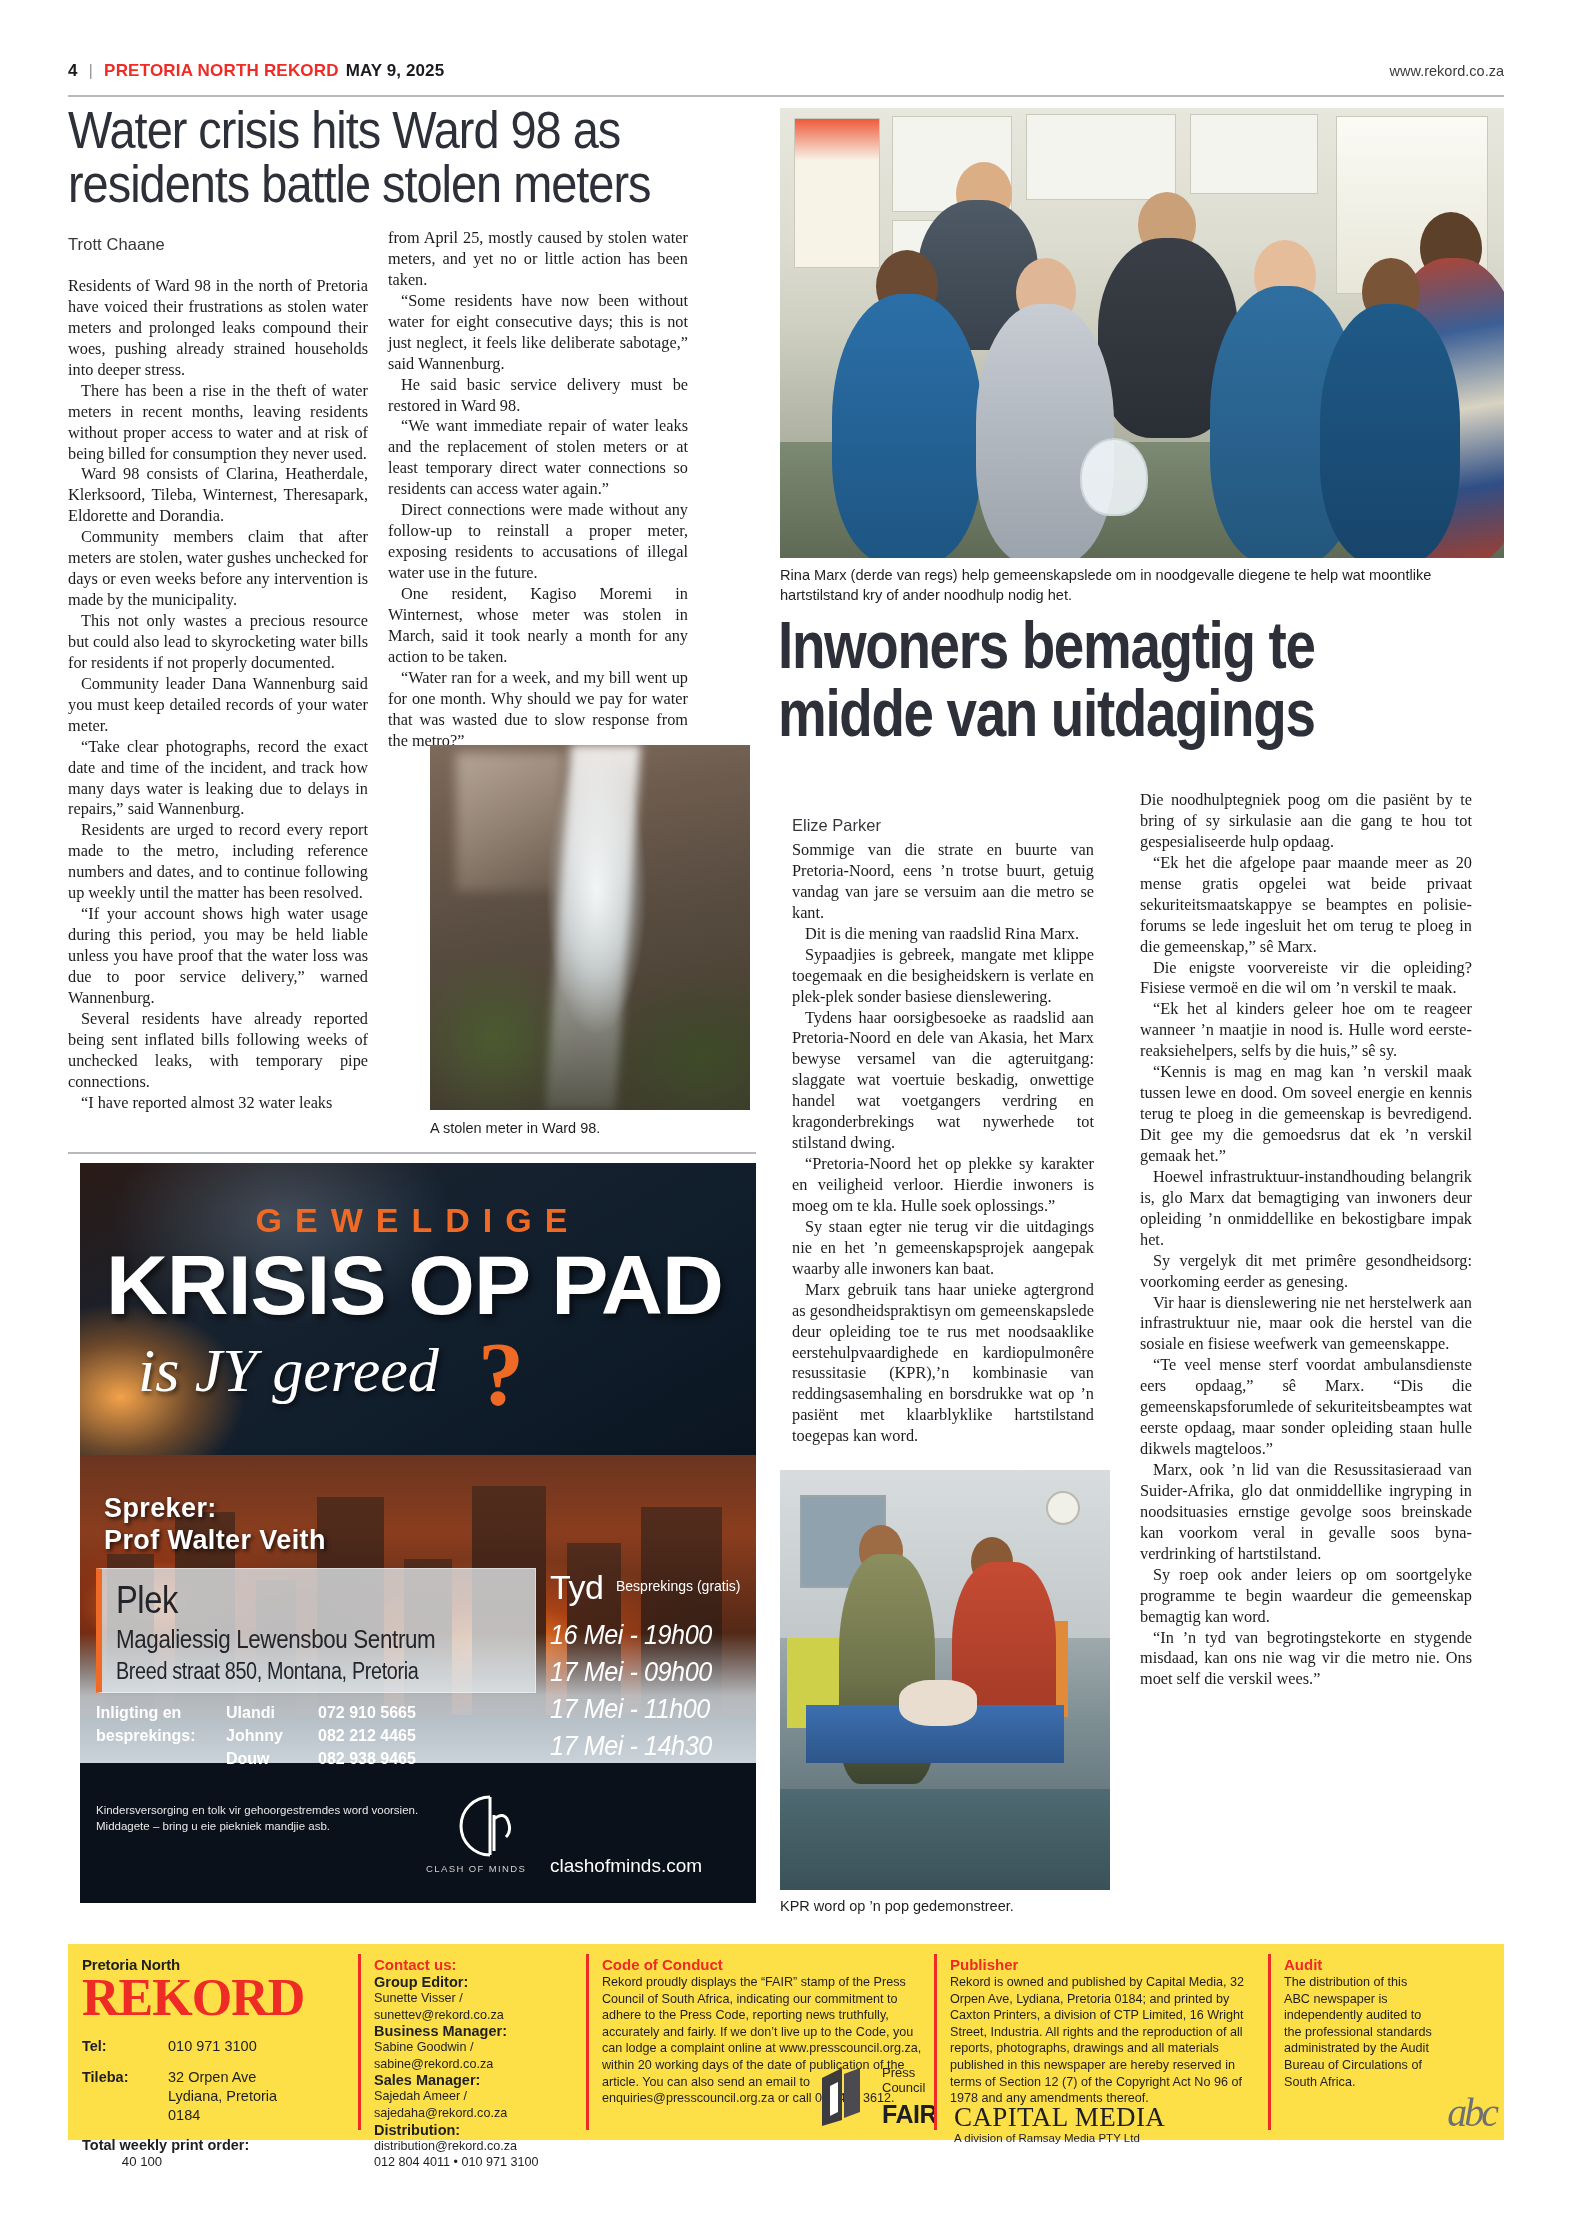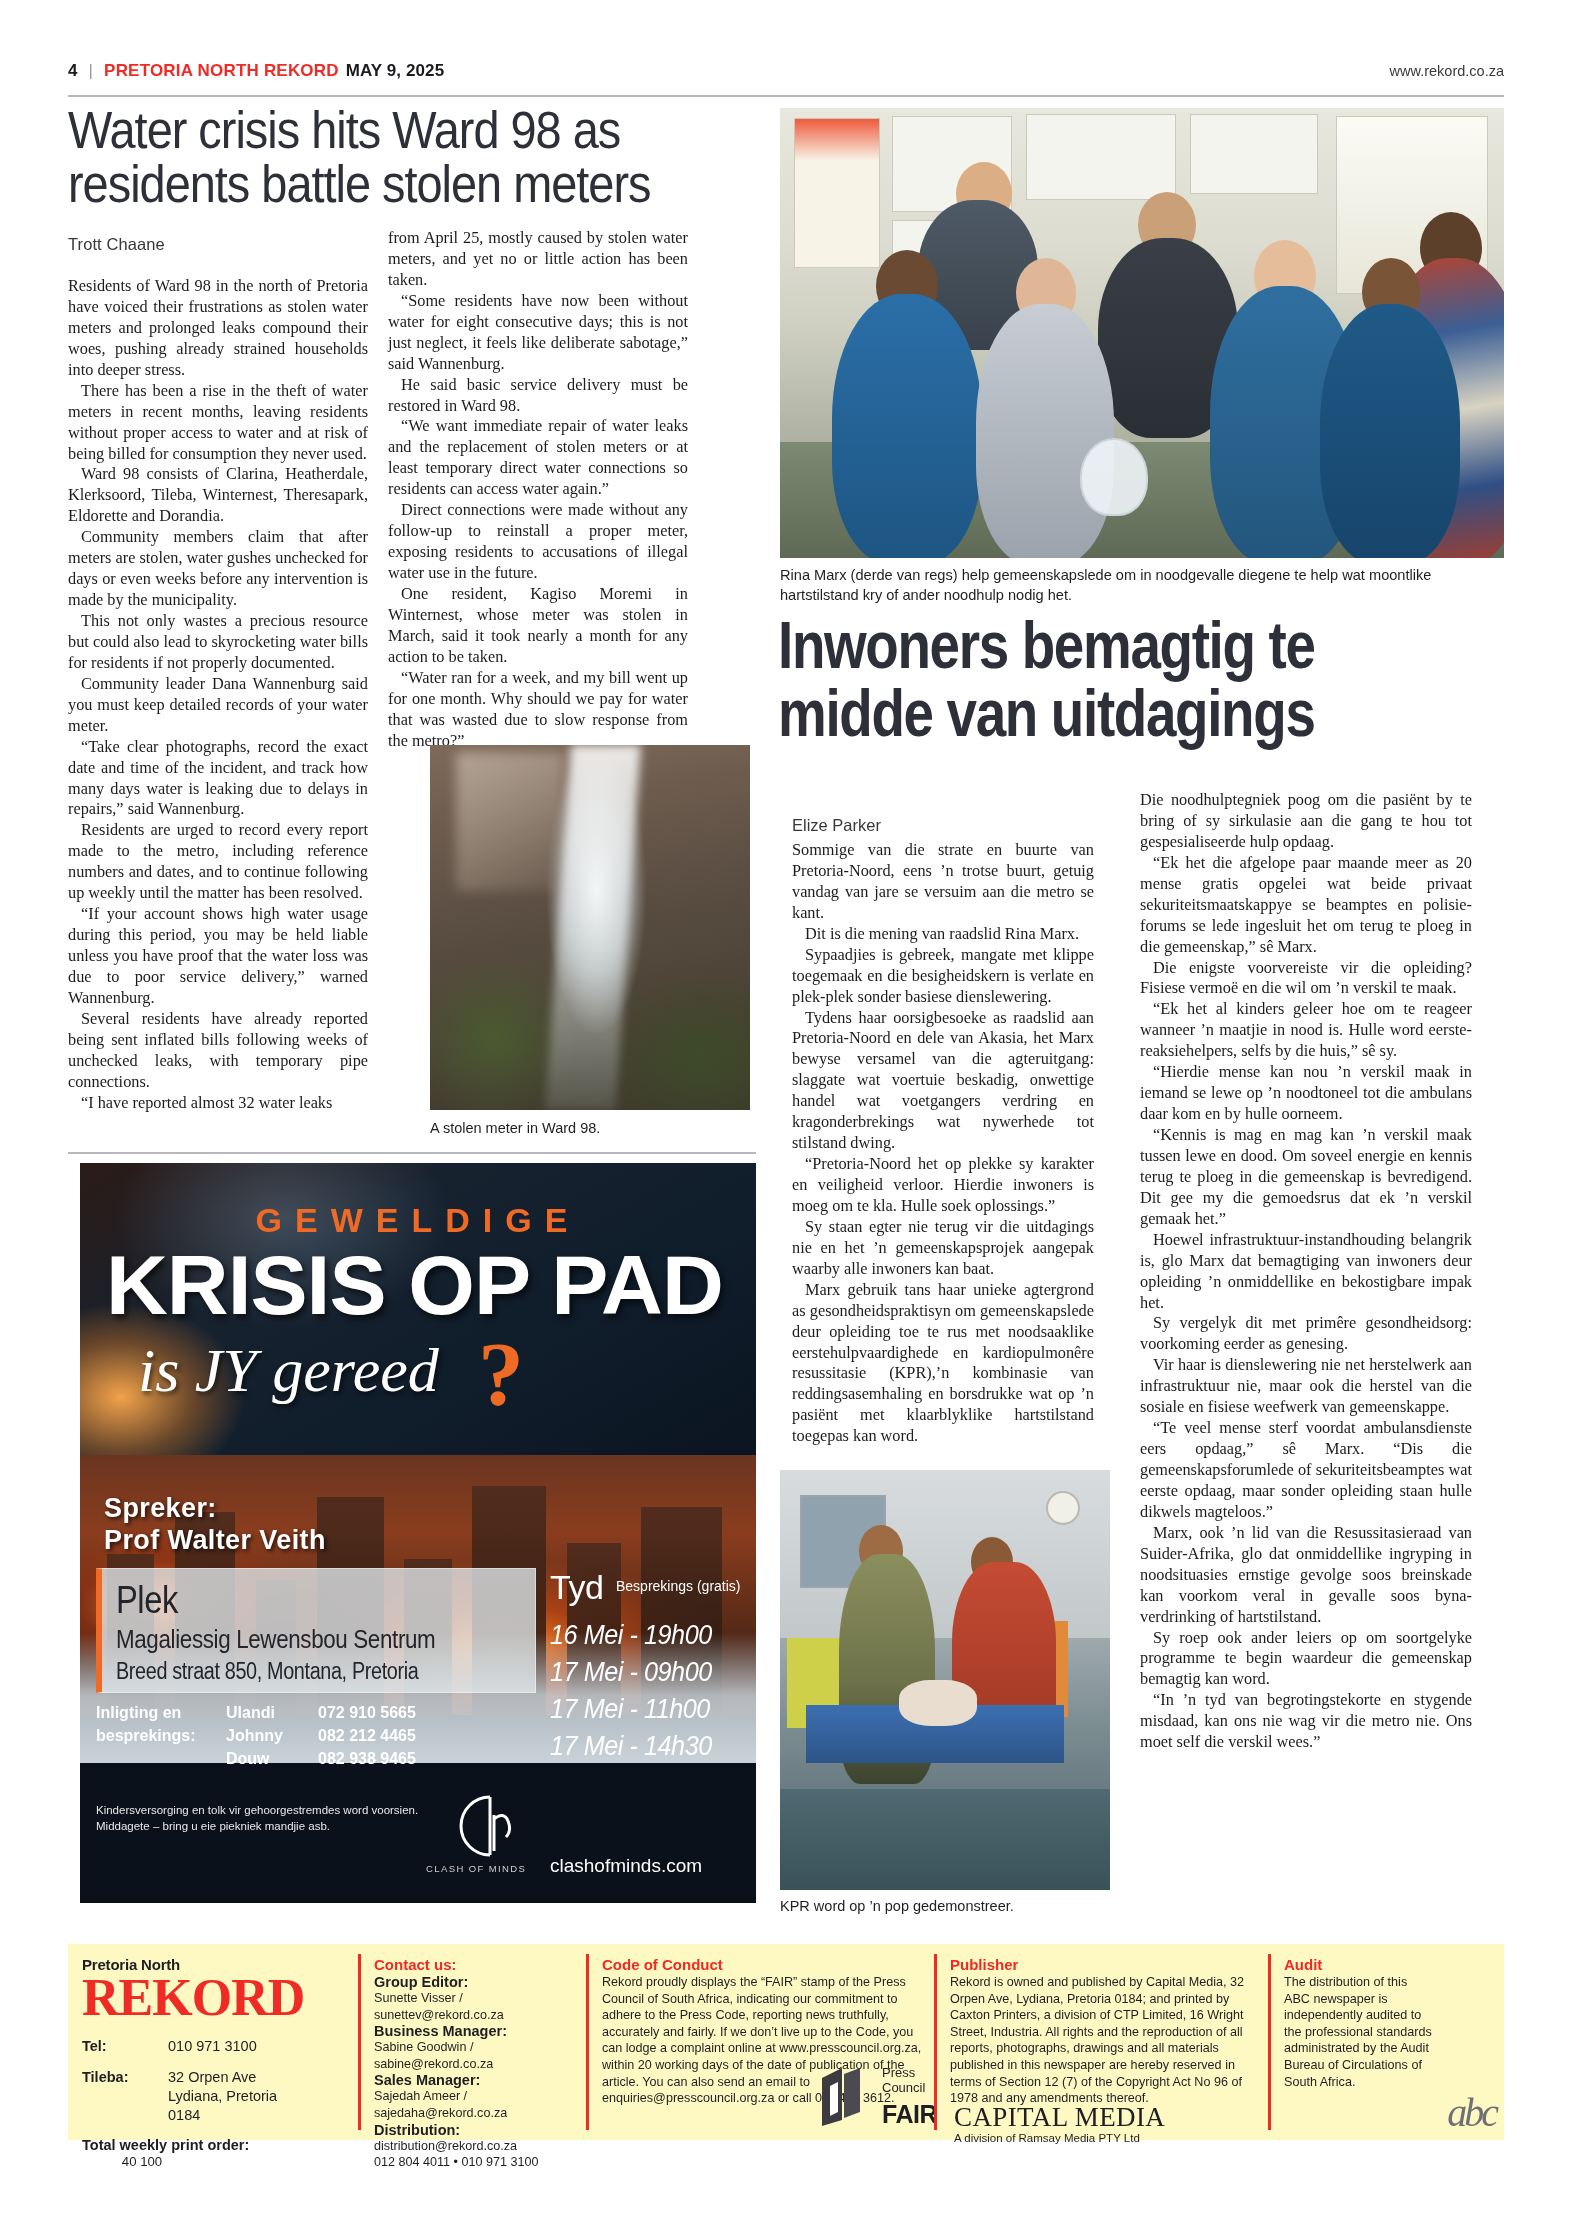--- a/index.html
+++ b/index.html
@@ -244,21 +244,21 @@
   }
   .ad-logo {
     position:absolute; left:368px; top:630px; width:84px; height:66px;
   }
   .ad-logo-cap { position:absolute; left:346px; top:700px; font-size:9.5px; color:#cfcfcf; letter-spacing:1.4px; }
   .ad-site { position:absolute; left:470px; top:692px; font-size:19px; color:#fff; }
 
   
   .colophon {
     position:absolute; left:68px; top:1944px; width:1436px; height:196px;
-    background:#fef9c3;
+    background:#fde047;
   }
   .col-sep { position:absolute; top:10px; width:3px; height:176px; background:#ef2b26; }
   .col-block { position:absolute; top:12px; }
   .col-h { color:#ef2b26; font-size:15px; font-weight:bold; margin-bottom:1px; }
   .col-sub { font-size:14.5px; font-weight:bold; color:#1f1f23; }
   .col-t { font-size:13.2px; color:#1f1f23; line-height:1.3; }
   .col-t-sm { font-size:12.6px; color:#1f1f23; line-height:1.32; }
 
   .rekord-pn { font-size:15px; font-weight:bold; color:#1f1f23; letter-spacing:-.2px; }
   .rekord-big { font-family:"Liberation Serif", serif; font-weight:bold; font-size:52px; color:#ef2b26; line-height:.96; letter-spacing:-1px; }
@@ -355,21 +355,20 @@
       <p>Tydens haar oorsigbesoeke as raadslid aan Pretoria-Noord en dele van Akasia, het Marx bewyse versamel van die agteruitgang: slaggate wat voertuie beskadig, onwettige handel wat voetgangers verdring en kragonderbrekings wat nywerhede tot stilstand dwing.</p>
       <p>“Pretoria-Noord het op plekke sy karakter en veiligheid verloor. Hierdie inwoners is moeg om te kla. Hulle soek oplossings.”</p>
       <p>Sy staan egter nie terug vir die uitdagings nie en het ’n gemeenskapsprojek aangepak waarby alle inwoners kan baat.</p>
       <p>Marx gebruik tans haar unieke agtergrond as gesondheidspraktisyn om gemeenskapslede deur opleiding toe te rus met noodsaaklike eerstehulpvaardighede en kardiopulmonêre resussitasie (KPR),’n kombinasie van reddingsasemhaling en borsdrukke wat op ’n pasiënt met klaarblyklike hartstilstand toegepas kan word.</p>
     </div>
   <div class="afr-col" id="afr-c2">
       <p>Die noodhulptegniek poog om die pasiënt by te bring of sy sirkulasie aan die gang te hou tot gespesialiseerde hulp opdaag.</p>
       <p>“Ek het die afgelope paar maande meer as 20 mense gratis opgelei wat beide privaat sekuriteitsmaatskappye se beamptes en polisie-forums se lede ingesluit het om terug te ploeg in die gemeenskap,” sê Marx.</p>
       <p>Die enigste voorvereiste vir die opleiding? Fisiese vermoë en die wil om ’n verskil te maak.</p>
       <p>“Ek het al kinders geleer hoe om te reageer wanneer ’n maatjie in nood is. Hulle word eerste-reaksiehelpers, selfs by die huis,” sê sy.</p>
-      <p>“Hierdie mense kan nou ’n verskil maak in iemand se lewe op ’n noodtoneel tot die ambulans daar kom en by hulle oorneem.</p>
       <p>“Kennis is mag en mag kan ’n verskil maak tussen lewe en dood. Om soveel energie en kennis terug te ploeg in die gemeenskap is bevredigend. Dit gee my die gemoedsrus dat ek ’n verskil gemaak het.”</p>
       <p>Hoewel infrastruktuur-instandhouding belangrik is, glo Marx dat bemagtiging van inwoners deur opleiding ’n onmiddellike en bekostigbare impak het.</p>
       <p>Sy vergelyk dit met primêre gesondheidsorg: voorkoming eerder as genesing.</p>
       <p>Vir haar is dienslewering nie net herstelwerk aan infrastruktuur nie, maar ook die herstel van die sosiale en fisiese weefwerk van gemeenskappe.</p>
       <p>“Te veel mense sterf voordat ambulansdienste eers opdaag,” sê Marx. “Dis die gemeenskapsforumlede of sekuriteitsbeamptes wat eerste opdaag, maar sonder opleiding staan hulle dikwels magteloos.”</p>
       <p>Marx, ook ’n lid van die Resussitasieraad van Suider-Afrika, glo dat onmiddellike ingryping in noodsituasies ernstige gevolge soos breinskade kan voorkom veral in gevalle soos byna-verdrinking of hartstilstand.</p>
       <p>Sy roep ook ander leiers op om soortgelyke programme te begin waardeur die gemeenskap bemagtig kan word.</p>
       <p>“In ’n tyd van begrotingstekorte en stygende misdaad, kan ons nie wag vir die metro nie. Ons moet self die verskil wees.”</p>
     </div>
 

